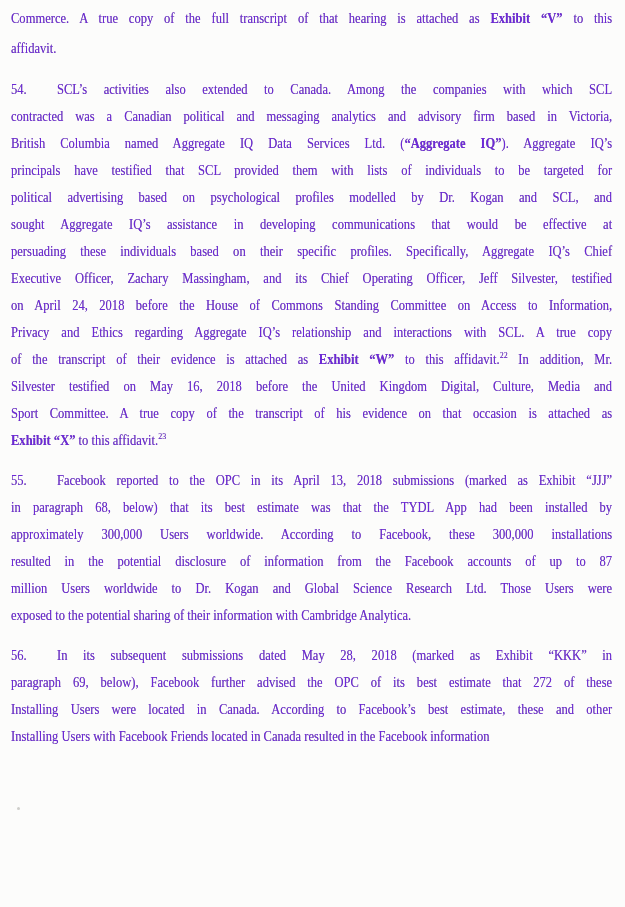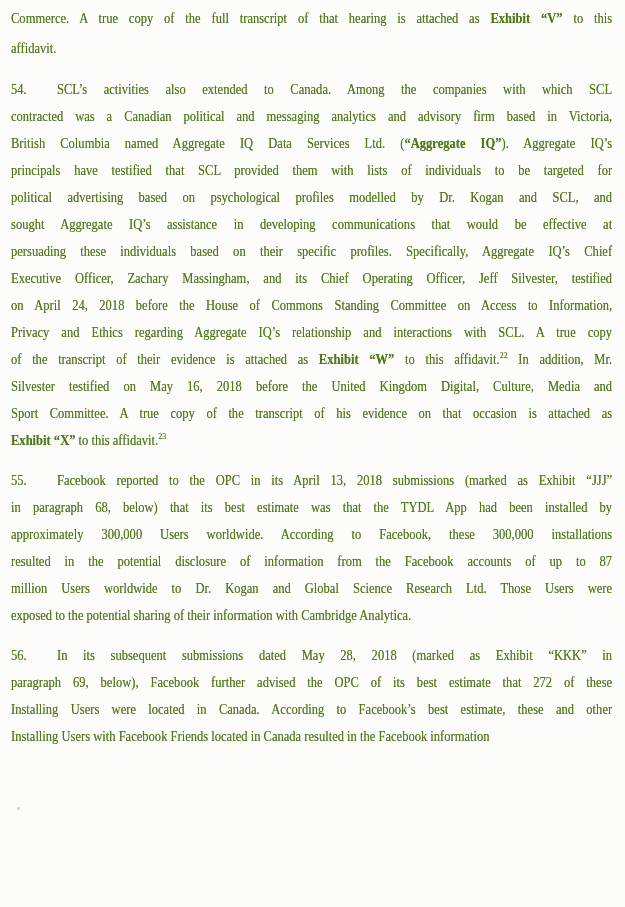--- a/index.html
+++ b/index.html
@@ -2,21 +2,21 @@
 <html><head>
 <meta charset="utf-8">
 <style>
   html,body{margin:0;padding:0;background:#fcfcfb;}
   .page{
     position:relative;
     width:625px;height:813px;
     background:#fcfcfb;
     overflow:hidden;
     font-family:"Liberation Serif", serif;
-    color:#4d7c0f;
+    color:#6d28d9;
   }
   .content{
     position:absolute;left:11px;top:3px;
     width:680px;
     transform:scaleX(0.884);
     transform-origin:0 0;
     font-size:14.2px;
     line-height:27px;
     text-shadow:0 0 .5px rgba(30,30,30,.45);
   }

